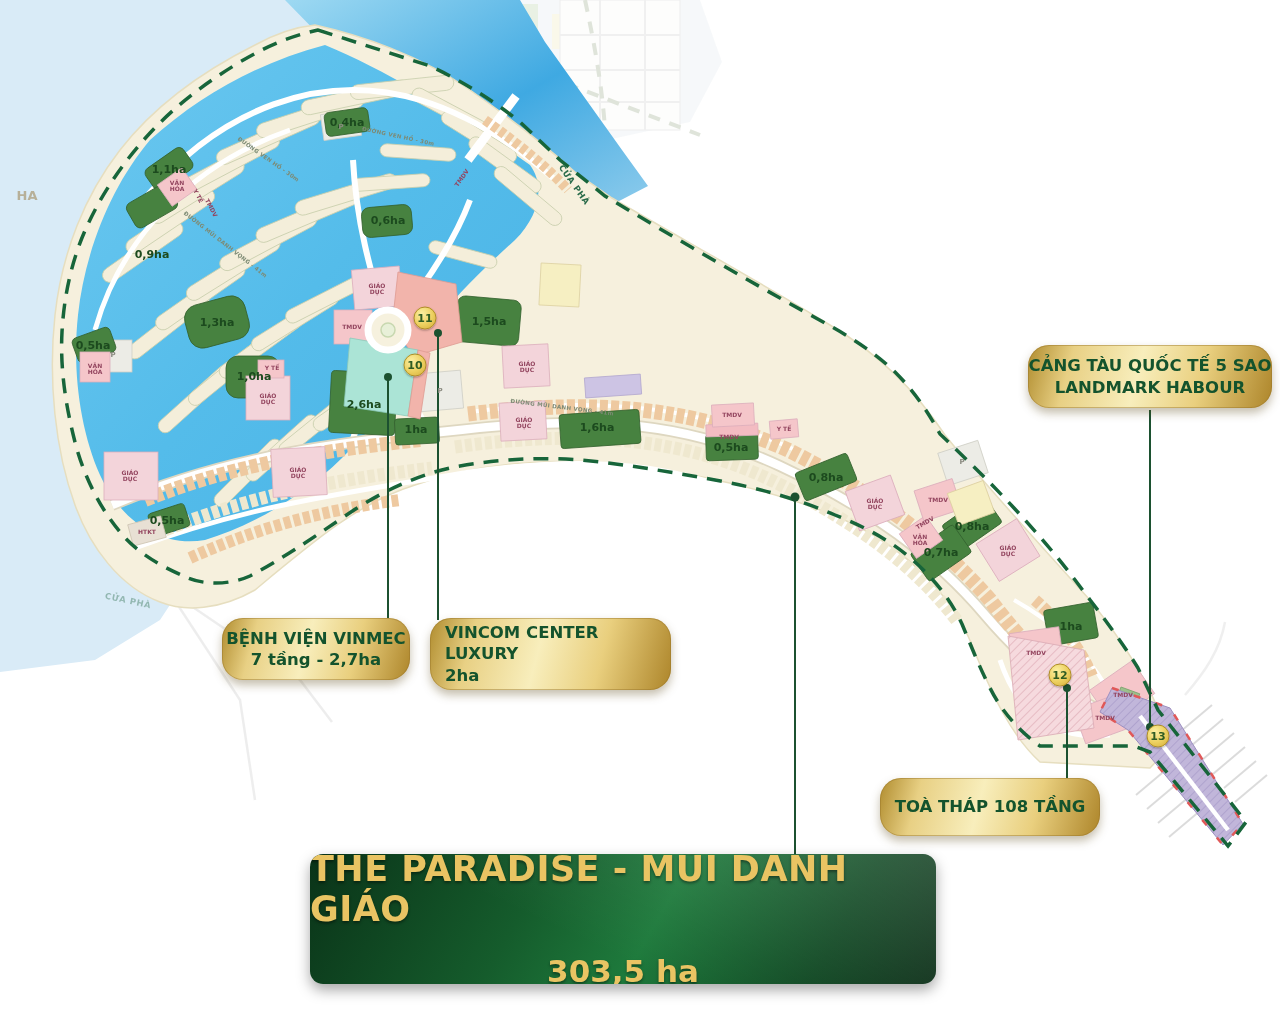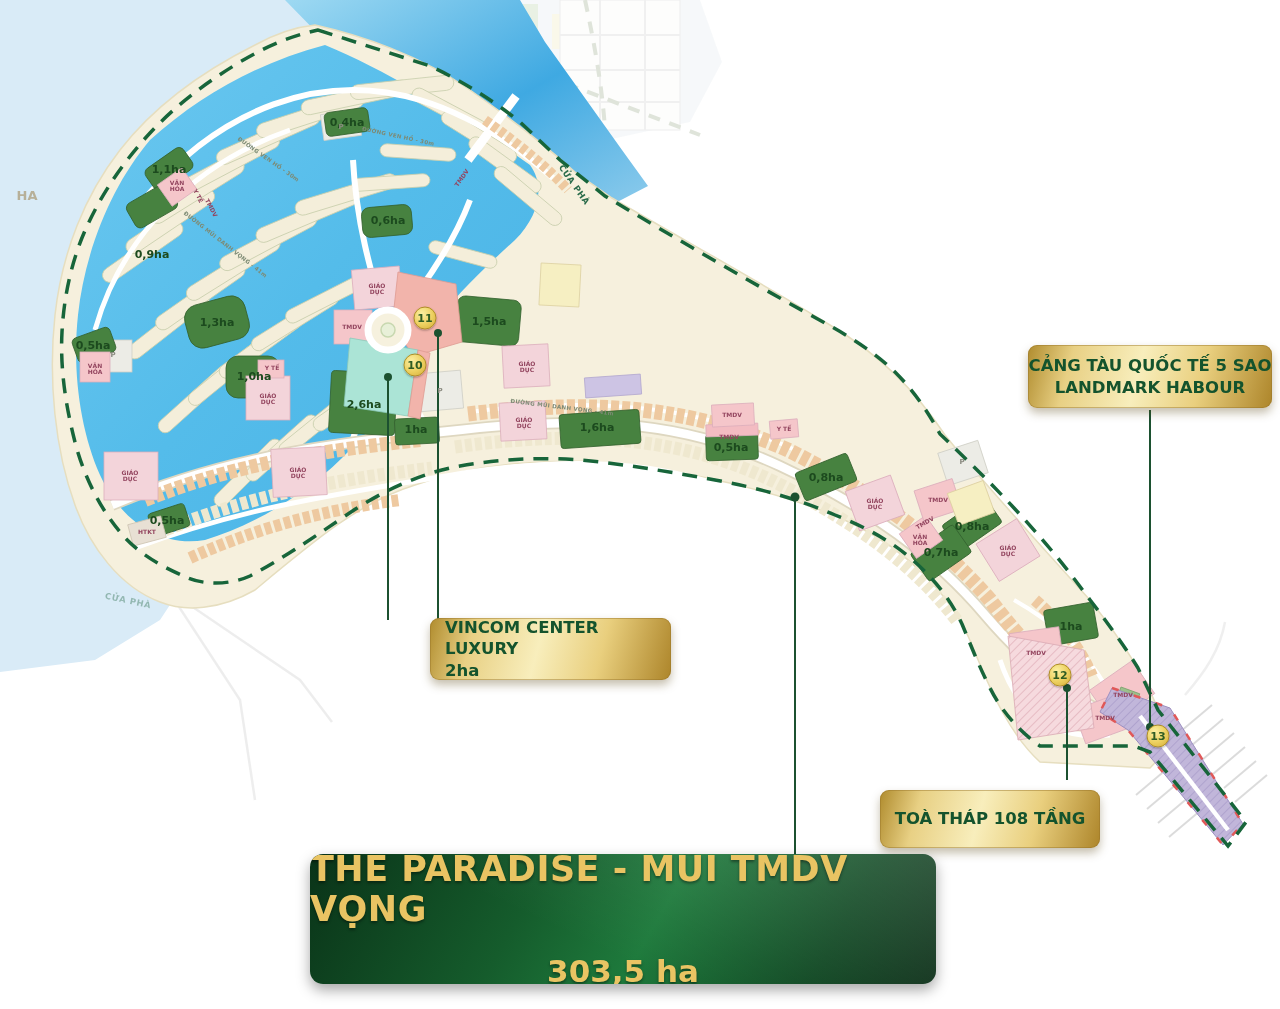--- a/index.html
+++ b/index.html
@@ -17,21 +17,21 @@
   .maplabel.water{font-size:8.5px;font-weight:bold;color:#2a6b4a;letter-spacing:.6px;}
   .maplabel.ghost{opacity:.4;}
   .maplabel.ghostpill{font-size:13px;font-weight:bold;color:#b7b099;}
   .marker{position:absolute;width:21px;height:21px;border-radius:50%;
           background:radial-gradient(circle at 35% 30%,#fcf0a2,#eccf5e 55%,#d3ac39);
           border:1px solid #b08f22;color:#2f5c23;font-size:11px;font-weight:bold;
           line-height:21px;text-align:center;transform:translate(-50%,-50%);
           box-shadow:0 1px 2px rgba(0,0,0,.3);}
 
   
-  .badge{position:absolute;border-radius:9px;
+  .badge{position:absolute;border-radius:21px;
          background:linear-gradient(105deg,#b08c2e 0%,#e8d084 18%,#f8eebc 45%,#e9cf7e 70%,#ad852a 100%);
          box-shadow:0 5px 10px rgba(90,70,20,.35), inset 0 0 0 1px rgba(150,115,40,.45);
          color:#14532d;font-weight:bold;display:flex;flex-direction:column;justify-content:center;}
   .badge .bl{font-size:16.5px;line-height:1.3;}
   .badge.center{text-align:center;align-items:center;}
   .badge.left{padding-left:15px;align-items:flex-start;text-align:left;}
 
   
   .banner{position:absolute;left:310px;top:854px;width:626px;height:130px;border-radius:13px;
           background:linear-gradient(120deg,#0a3318 0%,#155c2c 35%,#1e7a3c 55%,#0f4722 82%,#082b14 100%);
@@ -341,28 +341,32 @@
       <div class="marker" style="left: 425px; top: 318px;">11</div>
       <div class="marker" style="left: 1060px; top: 675px;">12</div>
       <div class="marker" style="left: 1158px; top: 736px;">13</div>
     </div>
 
 <div class="badge center" style="left:1028px;top:345px;width:244px;height:63px;">
   <div class="bl">CẢNG TÀU QUỐC TẾ 5 SAO</div>
   <div class="bl">LANDMARK HABOUR</div>
 </div>
 
-
-<div class="badge left" style="left:430px;top:618px;width:226px;height:62px;">
+<div class="badge center" style="left:222px;top:618px;width:188px;height:62px;">
+  <div class="bl">BỆNH VIỆN VINMEC</div>
+  <div class="bl">7 tầng - 2,7ha</div>
+</div>
+
+<div class="badge left" style="left:430px;top:618px;width:226px;height:72px;">
   <div class="bl">VINCOM CENTER LUXURY</div>
   <div class="bl">2ha</div>
 </div>
 
-<div class="badge center" style="left:880px;top:778px;width:220px;height:58px;margin-top:12px;">
+<div class="badge center" style="left:880px;top:778px;width:220px;height:58px;">
   <div class="bl">TOÀ THÁP 108 TẦNG</div>
 </div>
 
 <div class="banner">
-  <div class="t1">THE PARADISE - MŨI TMDV VỌNG</div>
+  <div class="t1">THE PARADISE - MŨI DANH GIÁO</div>
   <div class="t2">303,5 ha</div>
 </div>
 
 </div>
 
 </body></html>

